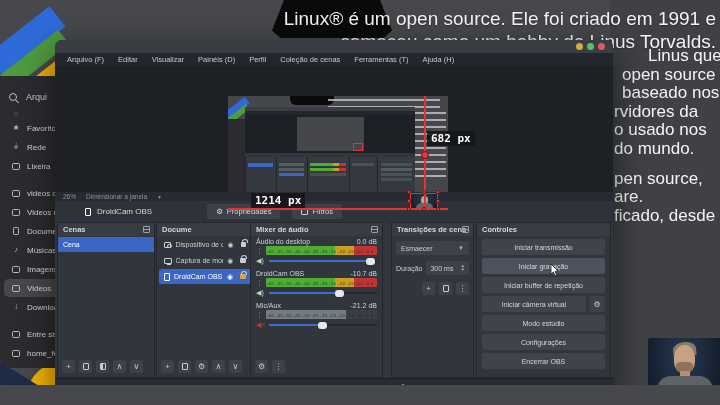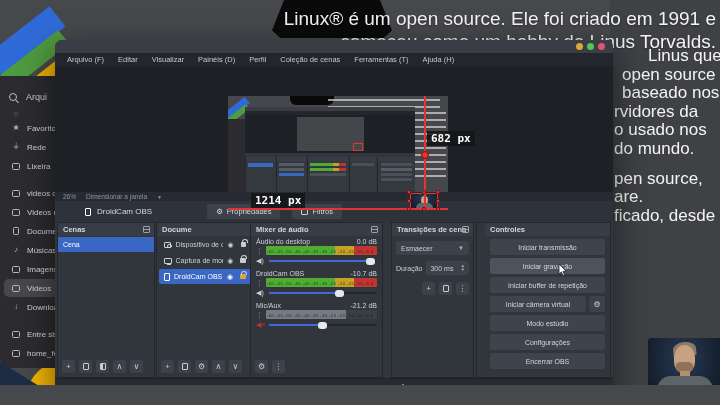--- a/index.html
+++ b/index.html
@@ -498,21 +498,21 @@
       </div>
       <div style="display:flex; gap:4px; justify-content:flex-end; margin:7px 4px 0;">
         <span class="sq-btn">+</span>
         <span class="sq-btn">
             <span style="display:inline-block;width:6px;height:7px;border:1px solid #c9cdd4;border-radius:1px;"></span>
           </span>
         <span class="sq-btn">⋮</span>
       </div>
     </div>
 
-    <div class="dock" style="left:421px; width:135px;padding-left:8px;">
+    <div class="dock" style="left:421px; width:135px;">
       <div class="dock-h">
         <span>Controles</span>
       </div>
       <div class="ctl-btn">Iniciar transmissão</div>
       <div class="ctl-btn hover">
         <span>Iniciar gravação</span>
         <svg width="9" height="12" viewBox="0 0 9 12" style="position:absolute; left:68px; top:6px;">
           <polygon points="1,0 8,7 5,7.4 6.6,11 4.9,11.6 3.4,8 1,10" fill="#fff" stroke="#222" stroke-width="0.8"></polygon>
         </svg>
       </div>

